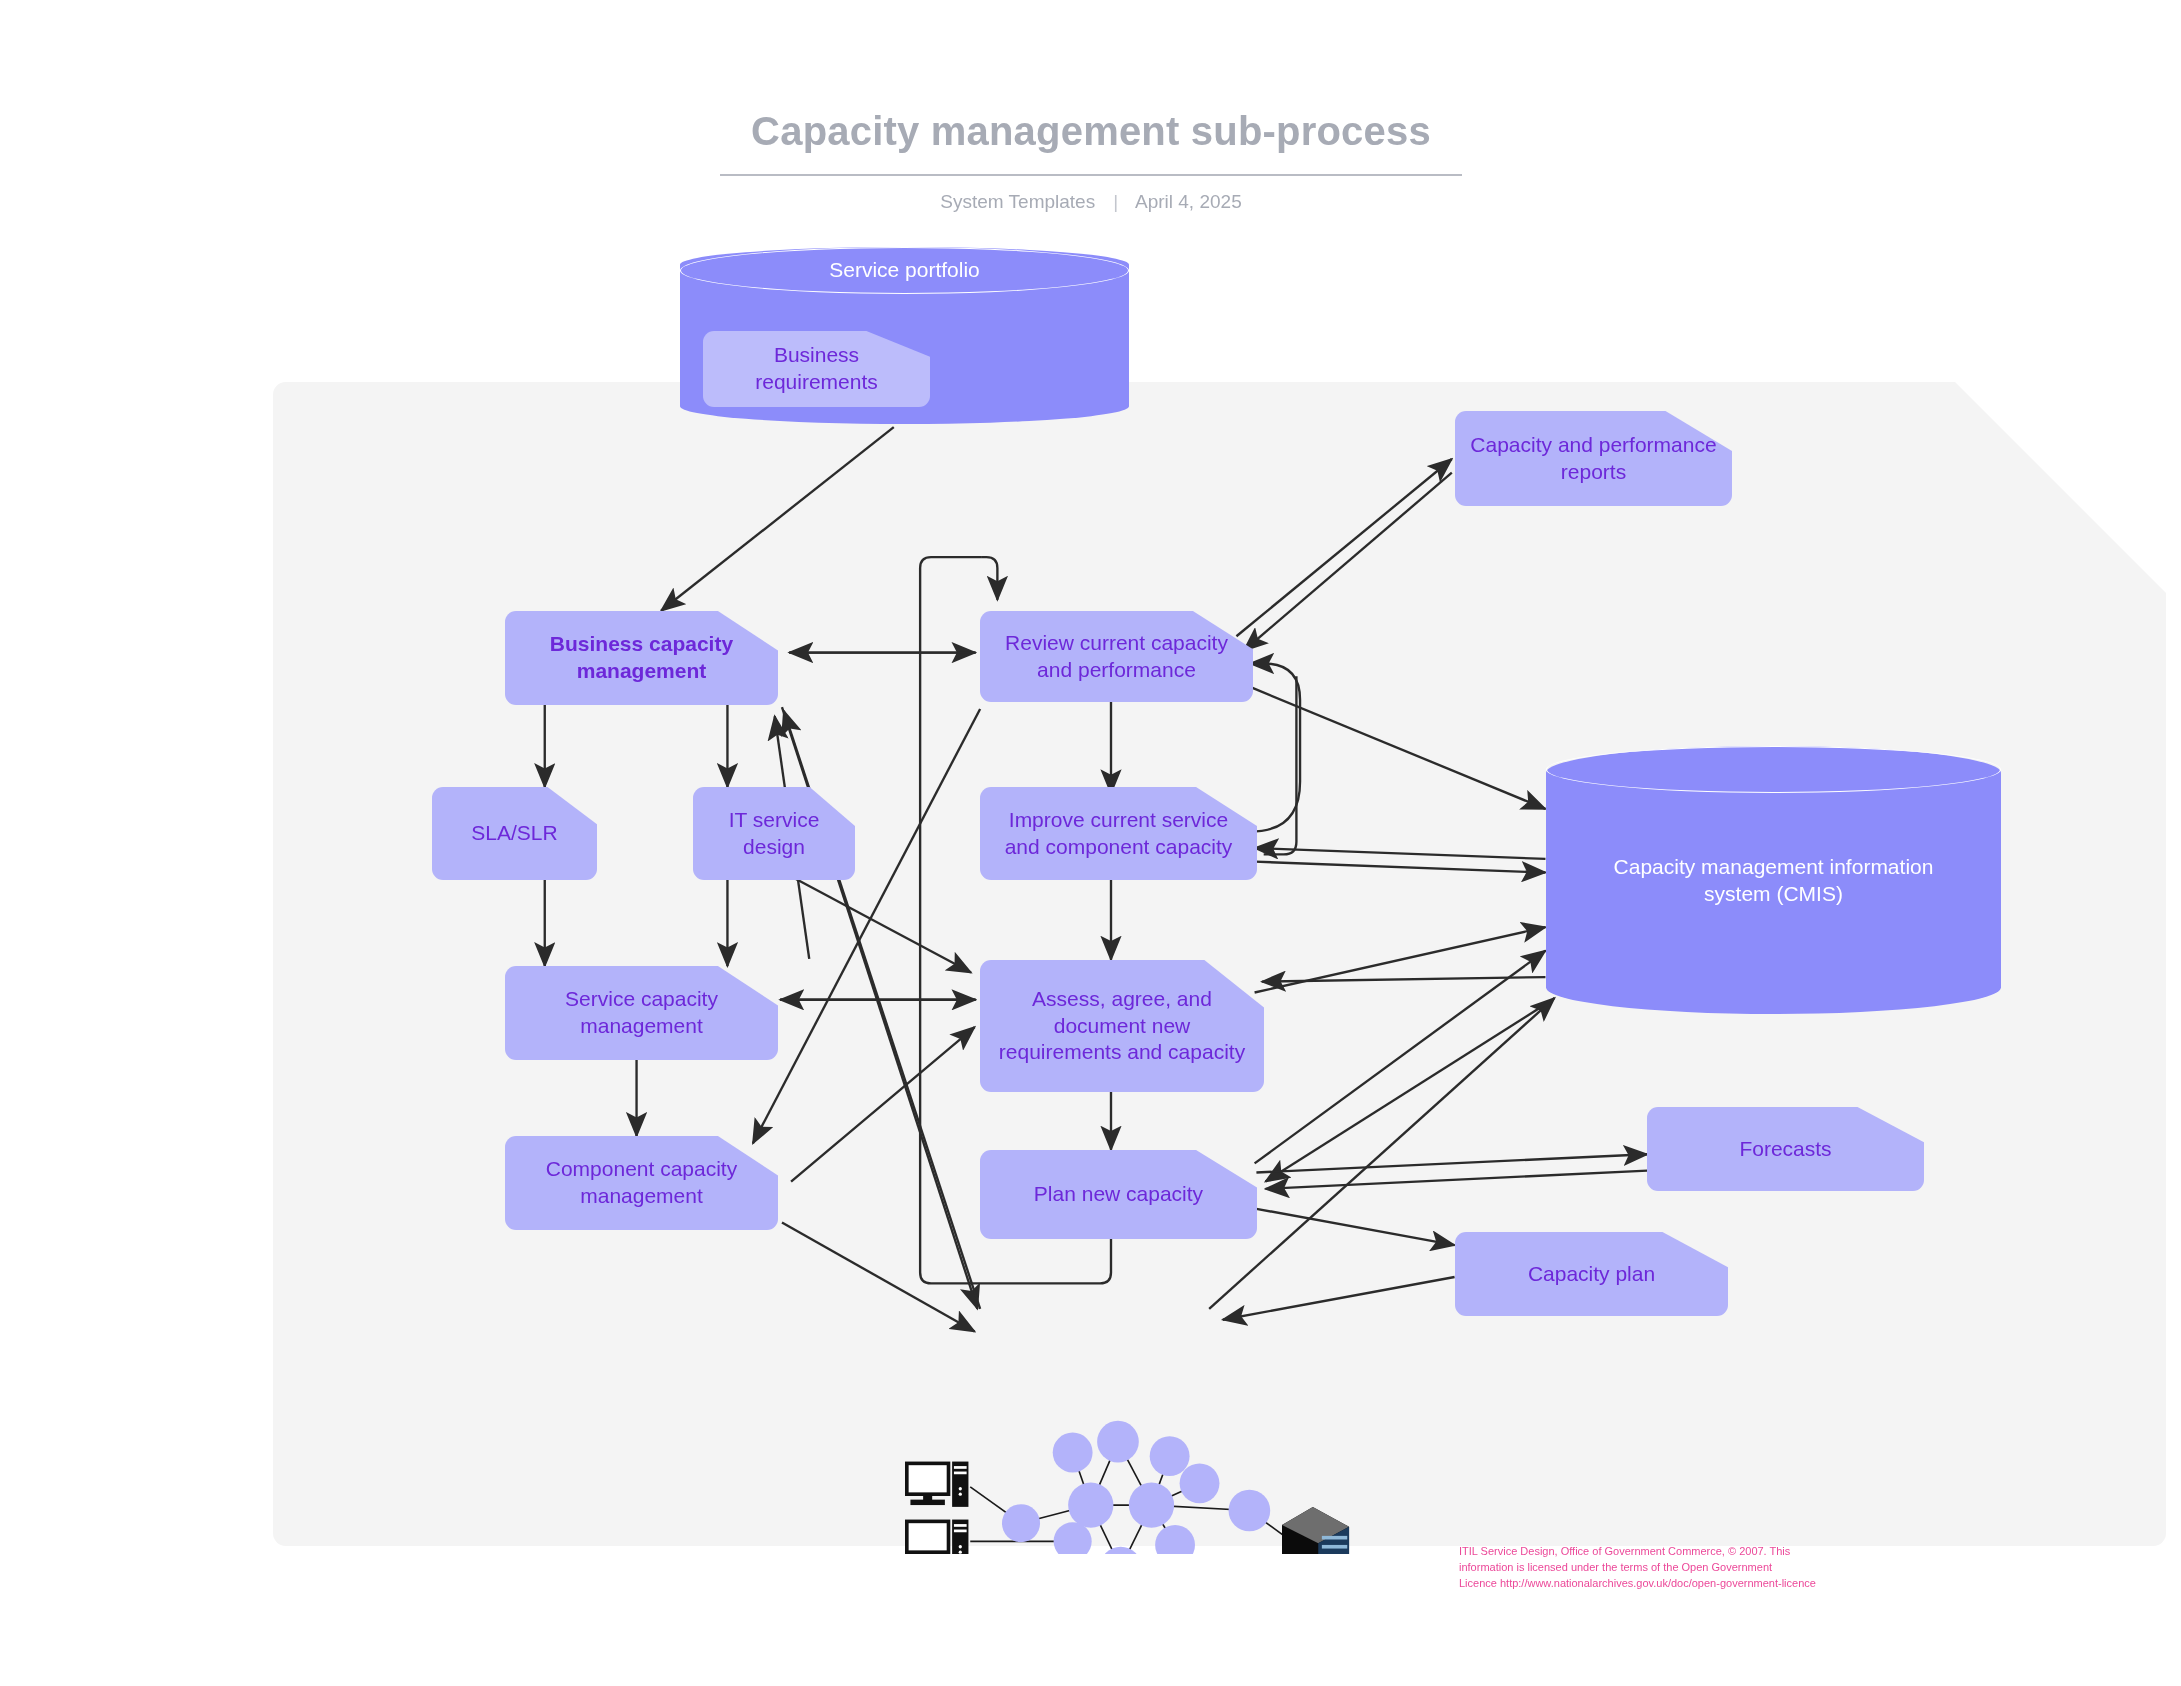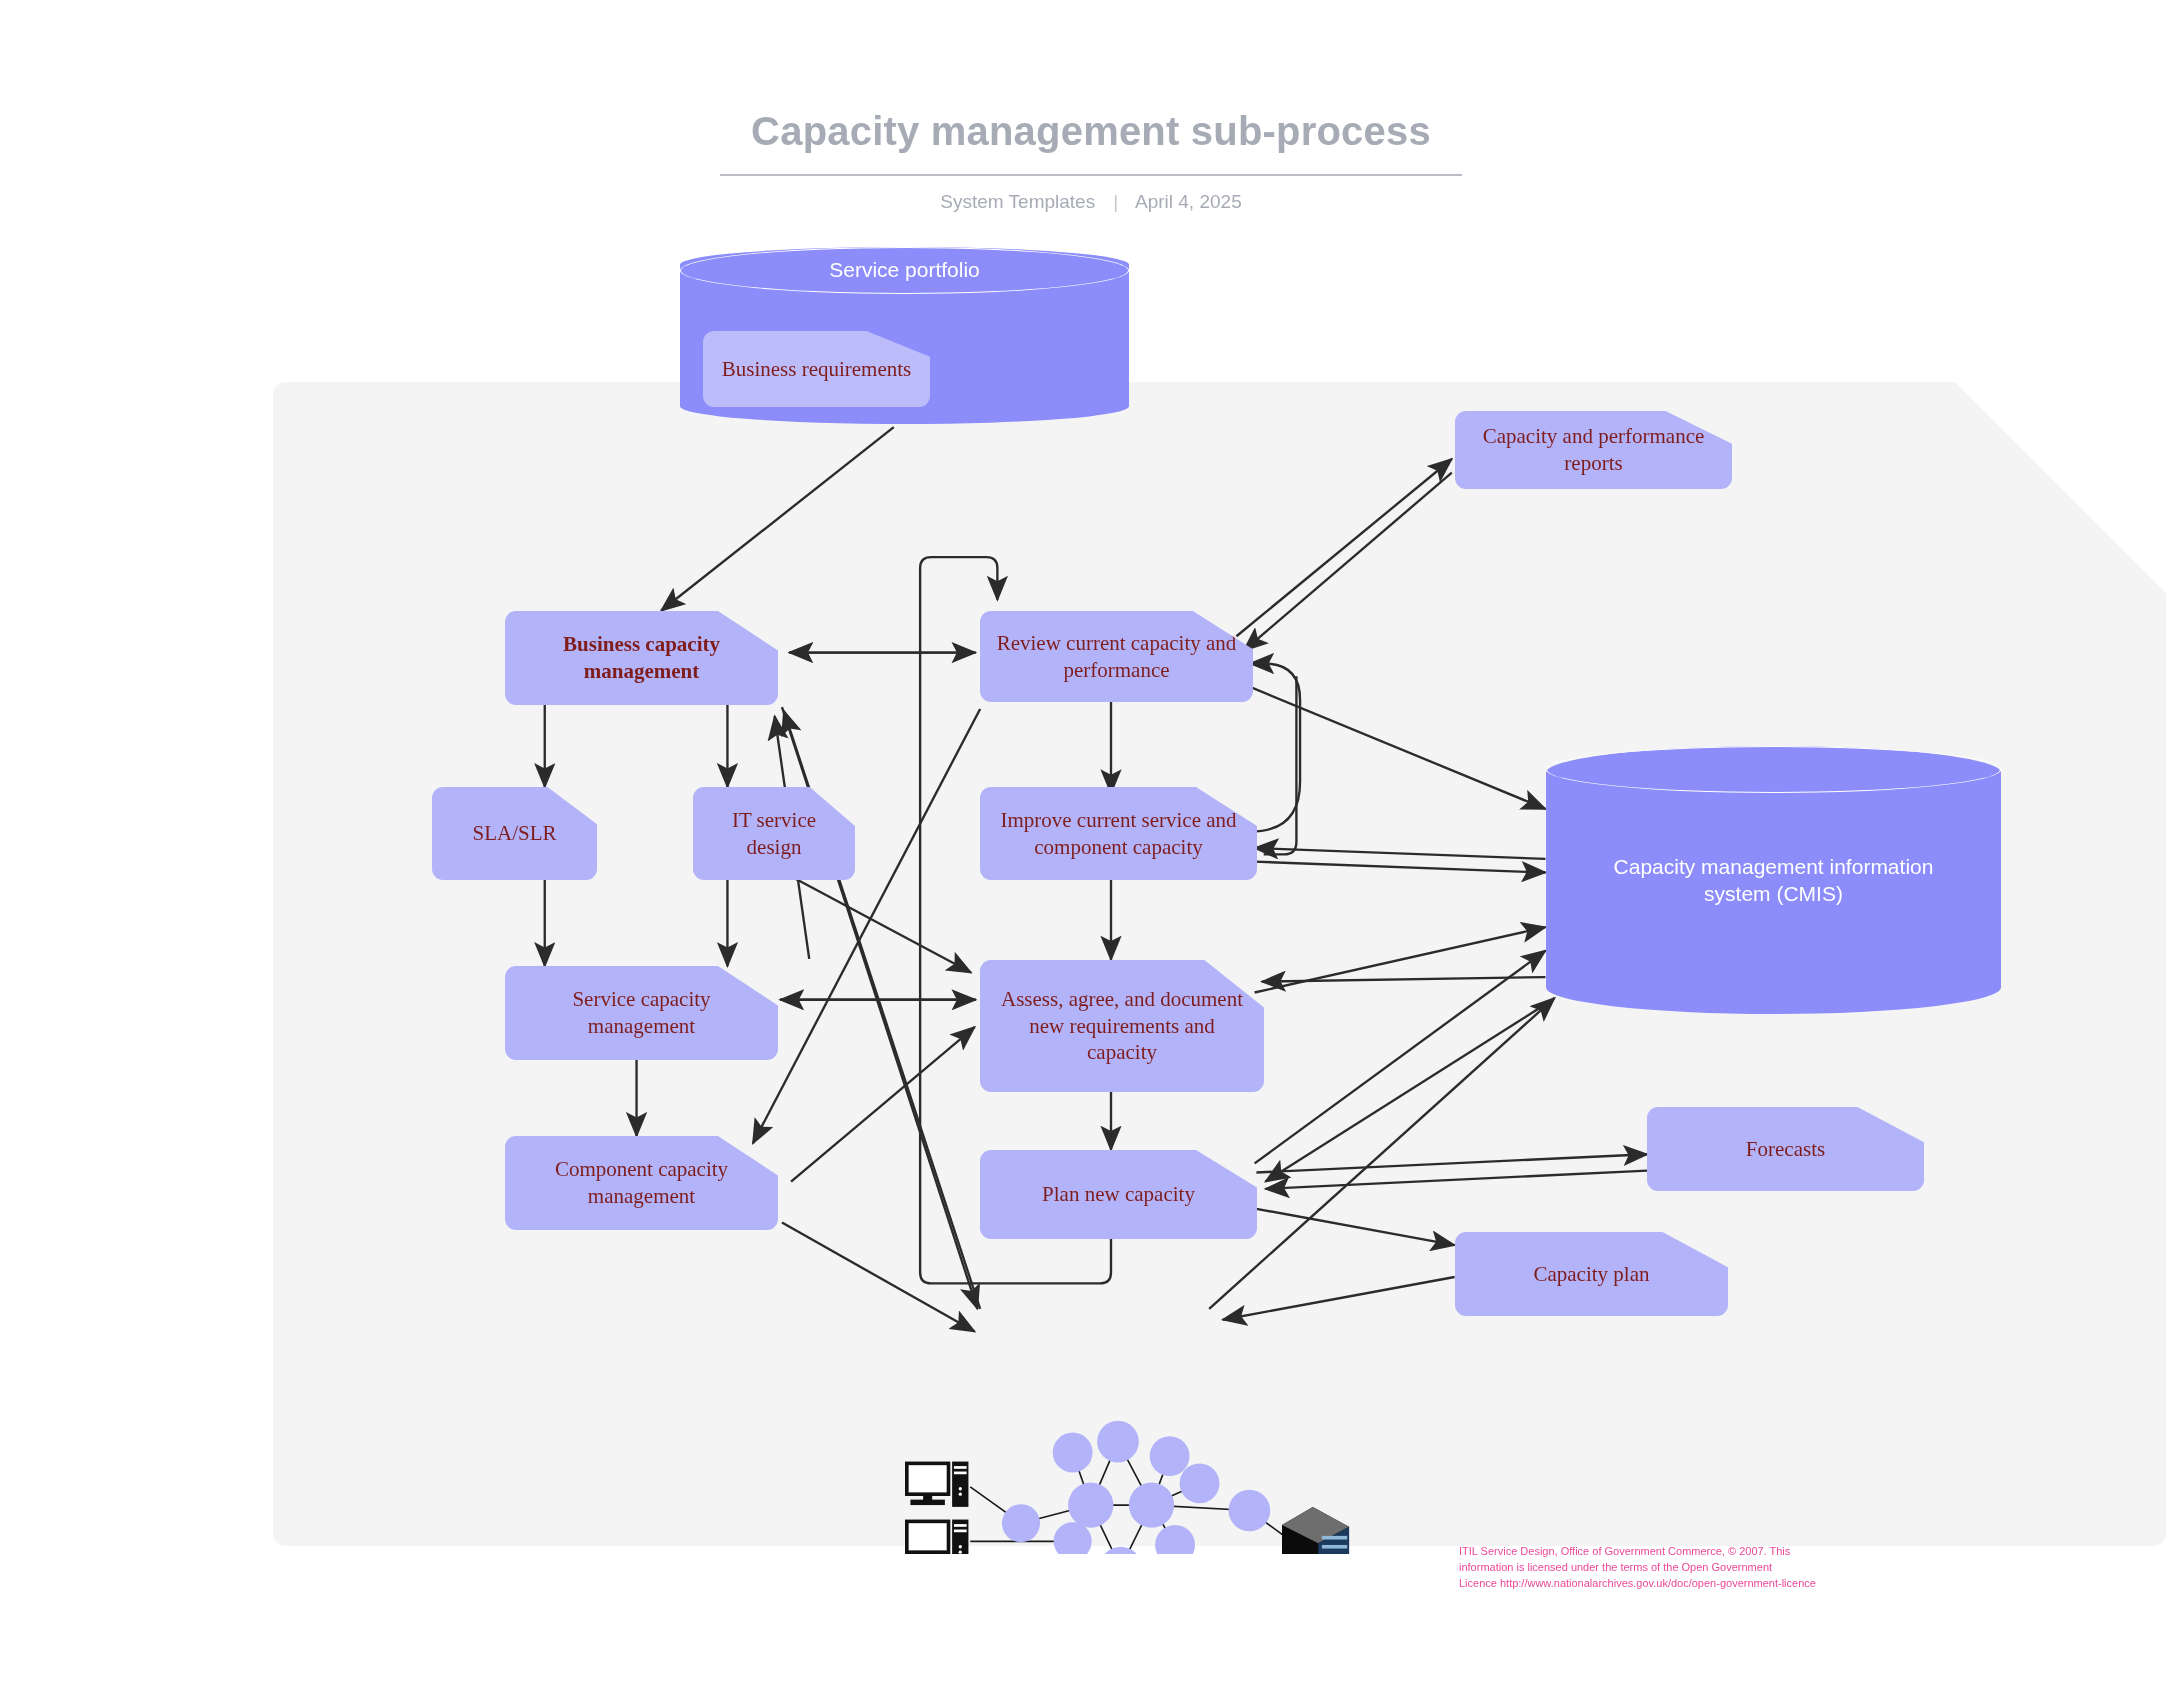--- a/index.html
+++ b/index.html
@@ -26,22 +26,22 @@
     position:absolute;left:273px;top:382px;width:1893px;height:1164px;
     background:#f4f4f4;border-radius:12.7px;
     clip-path:polygon(0 0, 1682px 0, 1893px 211px, 1893px 1164px, 0 1164px);
   }
 
   
   #edges{position:absolute;left:0;top:0;width:2182px;height:1686px;pointer-events:none;}
 
   
   .node{
-    position:absolute;color:#7f1d1d;display:flex;align-items:center;justify-content:center;
-    text-align:center;line-height:1.28;box-sizing:border-box;padding:5.5px 12.7px;font-family:Liberation Serif, serif;
+    position:absolute;color:#6d28d9;display:flex;align-items:center;justify-content:center;
+    text-align:center;line-height:1.28;box-sizing:border-box;padding:5.5px 12.7px;
   }
   .doc-shape{background:#b3b3fa;border-radius:11px;}
   .node .lbl{width:100%;}
   .bold .lbl{font-weight:bold;}
 
   
   .cyl{position:absolute;}
   .cyl .body{position:absolute;left:0;right:0;top:0;bottom:0;background:#8c8cfa;border-radius:50%/ 10%;}
   .cyl .lid{position:absolute;left:0;right:0;top:0;height:47px;border:1.8px solid #ffffff;border-radius:50%;box-sizing:border-box;border-bottom-color:#ffffff;}
   .cyl .cap-lbl{position:absolute;left:0;right:0;text-align:center;color:#fff;}
@@ -164,21 +164,21 @@
       <span class="lbl">Business requirements</span>
     </div>
   </div>
 
   <div class="cyl" style="left:1546px;top:746px;width:455px;height:268px;">
     <div class="body"></div>
     <div class="lid"></div>
     <div class="cap-lbl" style="top:107px;font-size:21px;line-height:1.3;padding:0 42px;">Capacity management information system (CMIS)</div>
   </div>
 
-  <div class="node doc-shape" style="left:1455px;top:411px;width:277px;height:78px;font-size:21px;
+  <div class="node doc-shape" style="left:1455px;top:411px;width:277px;height:95px;font-size:21px;
        clip-path:polygon(0 0, 76% 0, 100% 42%, 100% 100%, 0 100%);">
     <span class="lbl">Capacity and performance reports</span>
   </div>
 
   <div class="node doc-shape bold" style="left:505px;top:611px;width:273px;height:94px;font-size:21px;
        clip-path:polygon(0 0, 78% 0, 100% 42%, 100% 100%, 0 100%);">
     <span class="lbl">Business capacity management</span>
   </div>
 
   <div class="node doc-shape" style="left:980px;top:611px;width:273px;height:91px;font-size:21px;

